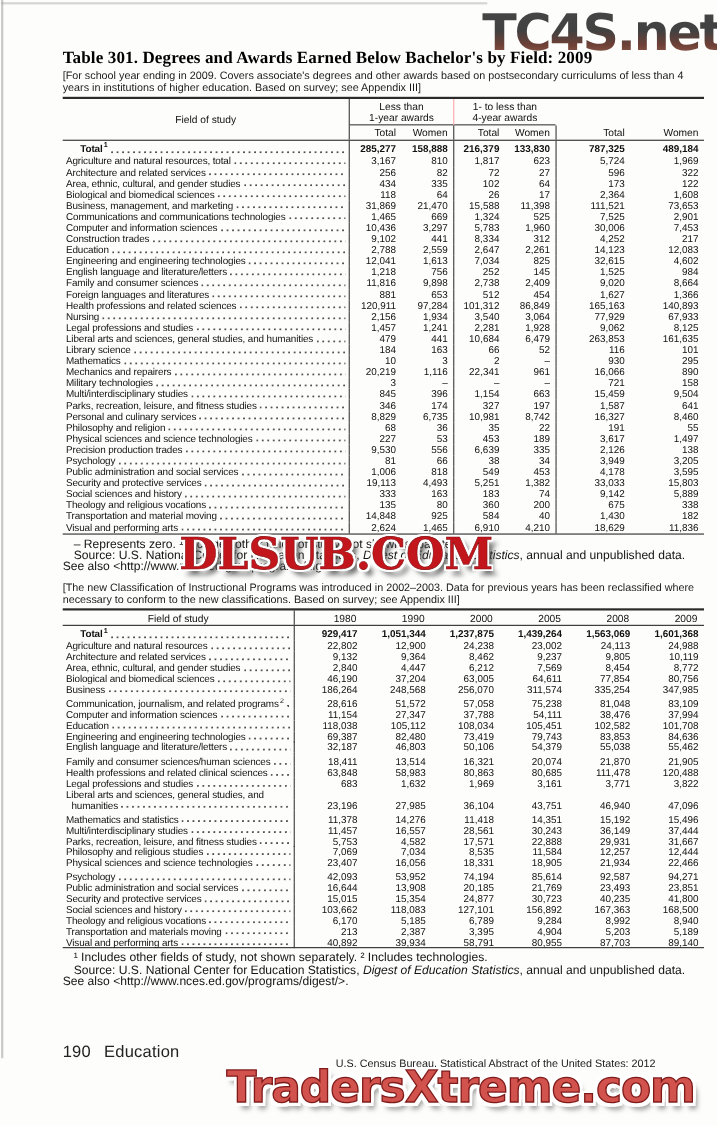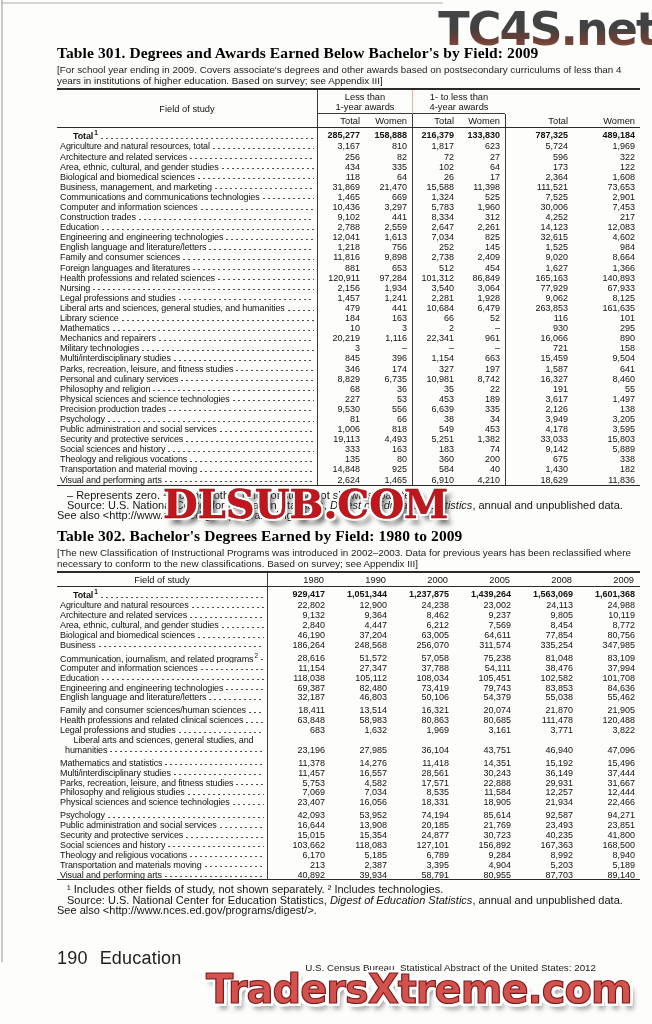--- a/index.html
+++ b/index.html
@@ -44,32 +44,32 @@
   .lab { display:flex; align-items:center; border-right:1px solid #3a3a3a; height:100%; padding-left:3px; overflow:hidden; white-space:nowrap; }
   .lab .lt { letter-spacing:-.12px; }
   .lab sup { font-size:6.5px; vertical-align:super; margin-left:1px; }
   .row.total .lab { padding-left:16px; }
   .dots { flex:1 1 0; min-width:4px; height:4px; align-self:flex-end; margin:0 3px 1.5px 3px;
           background-image:radial-gradient(circle at 1px 2.6px,#4d4d4d .8px,transparent 1px);
           background-size:5px 4px; background-repeat:repeat-x; }
   .val { display:flex; align-items:center; justify-content:flex-end; padding-right:5px; height:100%; }
   .val.bl { border-left:1px solid #3a3a3a; }
   .line1 { height:10px; }
-  .line1 .lab { border-right:1px solid #3a3a3a;justify-content:center; }
+  .line1 .lab { border-right:1px solid #3a3a3a; }
   .line1 .lt { letter-spacing:-.12px; }
   .cont .lab { padding-left:8px;justify-content:space-between; }
   .gap { height:3px; }
   .gap .gcell { border-right:1px solid #3a3a3a; height:100%; }
 
   
   .fn { margin-top:4px; font-size:11px; line-height:10.4px; color:#141414; }
   .fn p { text-indent:10px; }
 
   
-  .pagenum { position:absolute; left:57px; top:948px; font-size:18px; color:#222; letter-spacing:.2px; }
+  .pagenum { position:absolute; left:57px; top:948px; font-size:15px; color:#222; letter-spacing:.2px; }
   .pagenum .sect { margin-left:12px; }
   .credit { position:absolute; right:56px; top:962px; font-size:9.8px; color:#1a1a1a; }
 
   
   .wm { position:absolute; z-index:40; white-space:nowrap; }
   .wm-tc4s {
     top:2px; right:-4px; font-family:"DejaVu Sans", sans-serif; font-weight:bold; font-size:46px; letter-spacing:-2px;
     background:linear-gradient(180deg,#474747 0%,#414141 48%,#6e4036 72%,#a26a58 100%);
     -webkit-background-clip:text; background-clip:text; color:transparent; filter:blur(.3px);
   }
@@ -532,21 +532,20 @@
       </div>
   </div>
 
   <div class="fn">
     <p>– Represents zero. ¹ Includes other fields of study, not shown separately.</p>
     <p><span>Source: U.S. National Center for Education Statistics, </span><i>Digest of Education Statistics</i><span>, annual and unpublished data. See also &lt;http://www.nces.ed.gov /programs/digest&gt;.</span></p>
   </div>
 </section>
 
 <section class="section sec302">
-  <h1 class="tbl-title">Table 302. Bachelor's Degrees Earned by Field: 1980 to 2009</h1>
   <p class="tbl-note">[The new Classification of Instructional Programs was introduced in 2002–2003. Data for previous years has been reclassified where necessary to conform to the new classifications. Based on survey; see Appendix III]</p>
 
   <div class="tbl">
     <div class="g302 hdr302">
       <div class="hf2">Field of study</div>
       <div class="yr">1980</div>
       <div class="yr">1990</div>
       <div class="yr">2000</div>
       <div class="yr">2005</div>
       <div class="yr">2008</div>

